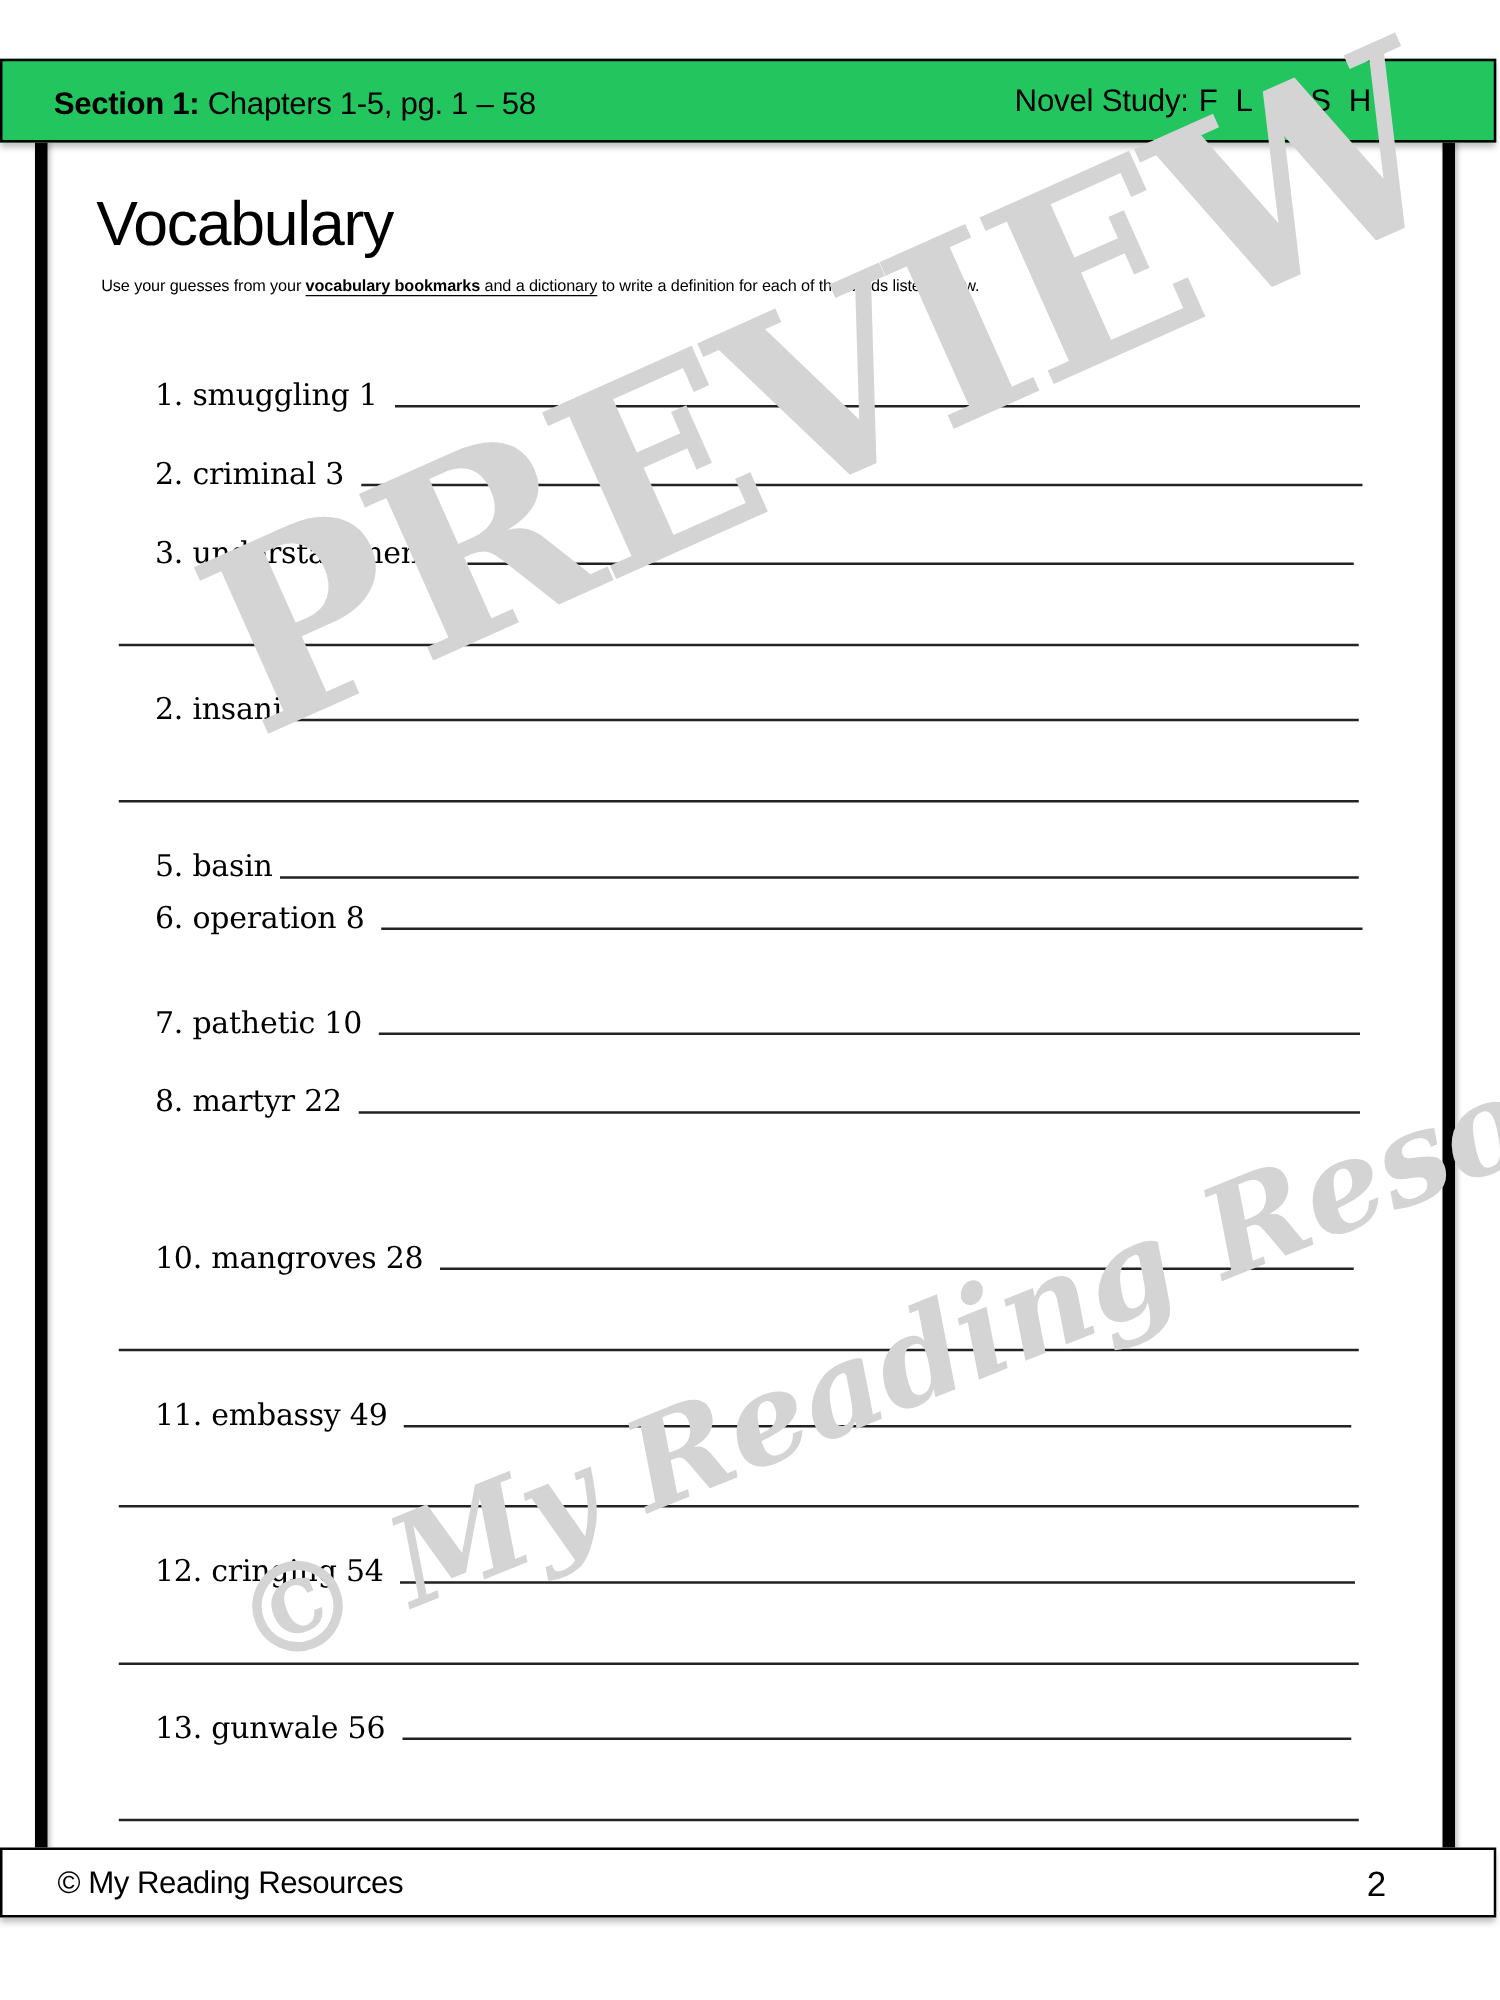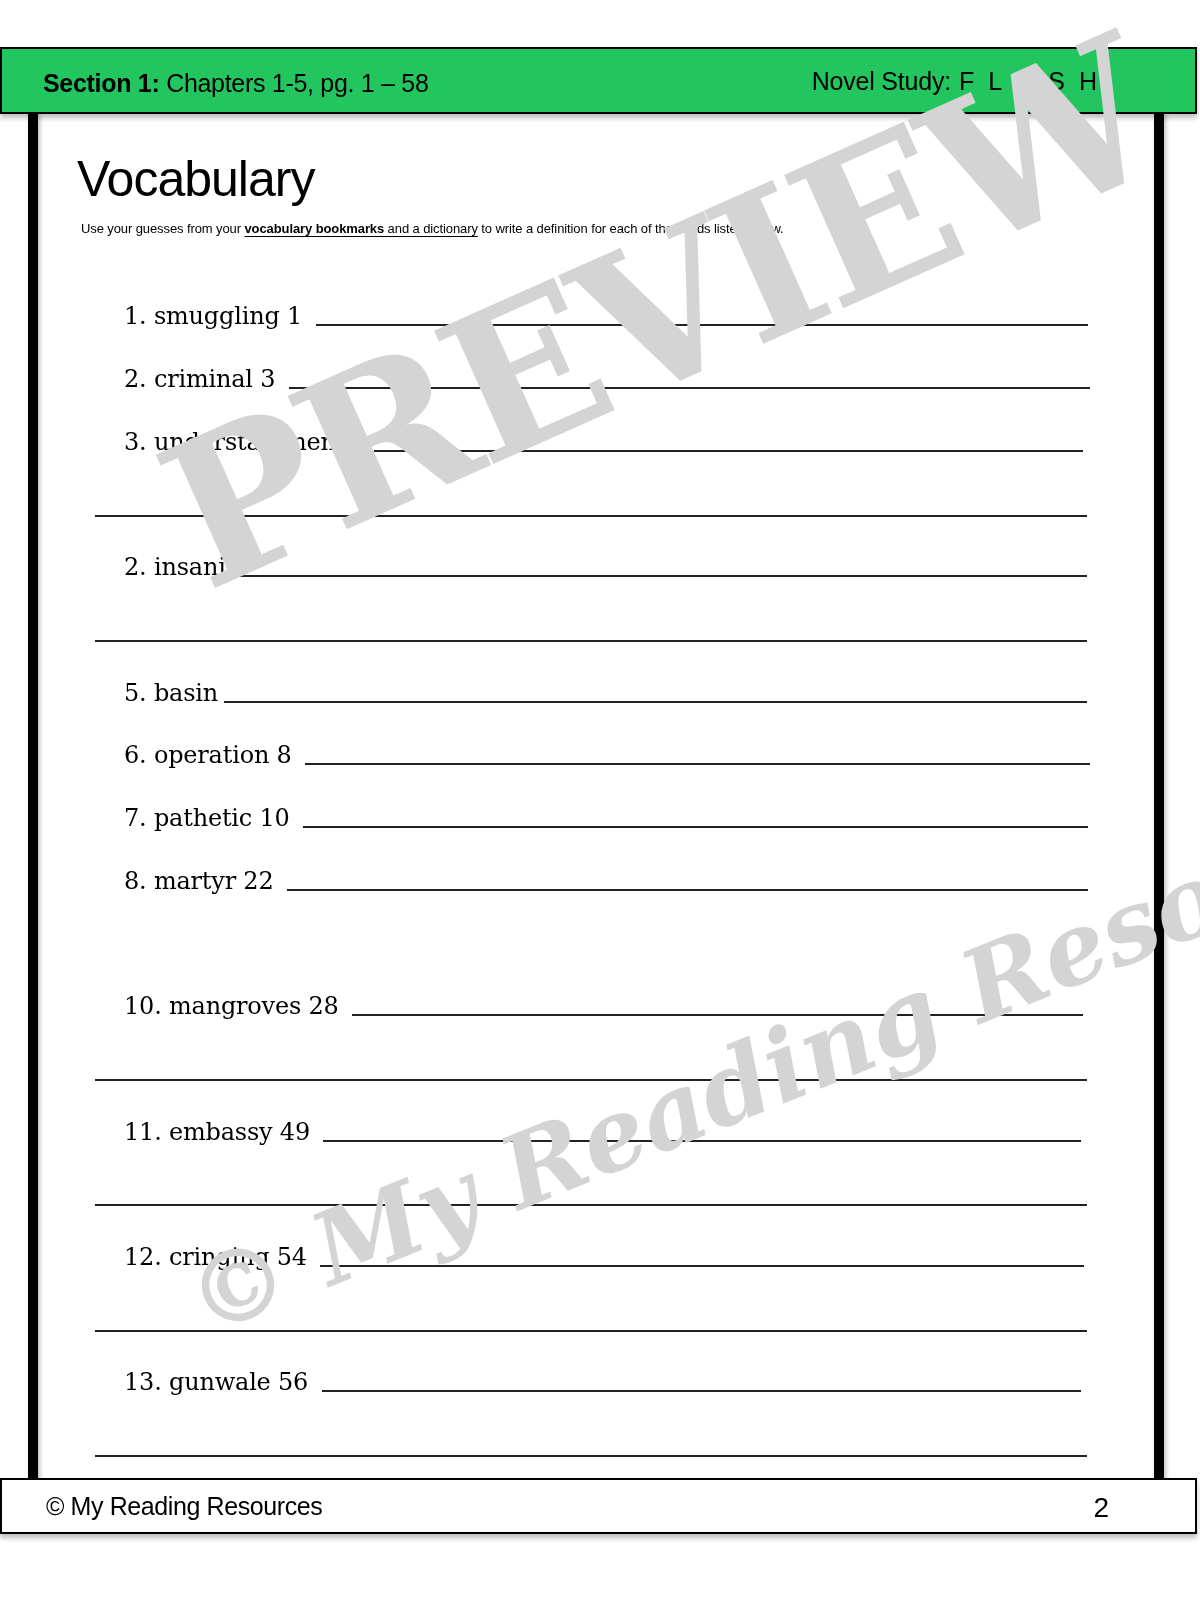--- a/index.html
+++ b/index.html
@@ -94,21 +94,21 @@
     <div class="cont-line" style="top: 515px; width: 992px;"></div>
     <div class="vocab-row" style="top: 551px; width: 992px;">
       <span class="term">2. insani</span>
       <span class="line"></span>
     </div>
     <div class="cont-line" style="top: 640px; width: 992px;"></div>
     <div class="vocab-row" style="top: 677px; width: 992px;">
       <span class="term">5. basin</span>
       <span class="line"></span>
     </div>
-    <div class="vocab-row" style="top: 739px; width: 995px;">
+    <div class="vocab-row" style="top: 718px; width: 995px;">
       <span class="term">6. operation 8 </span>
       <span class="line"></span>
     </div>
     <div class="vocab-row" style="top: 802px; width: 993px;">
       <span class="term">7. pathetic 10 </span>
       <span class="line"></span>
     </div>
     <div class="vocab-row" style="top: 865px; width: 993px;">
       <span class="term">8. martyr 22 </span>
       <span class="line"></span>

